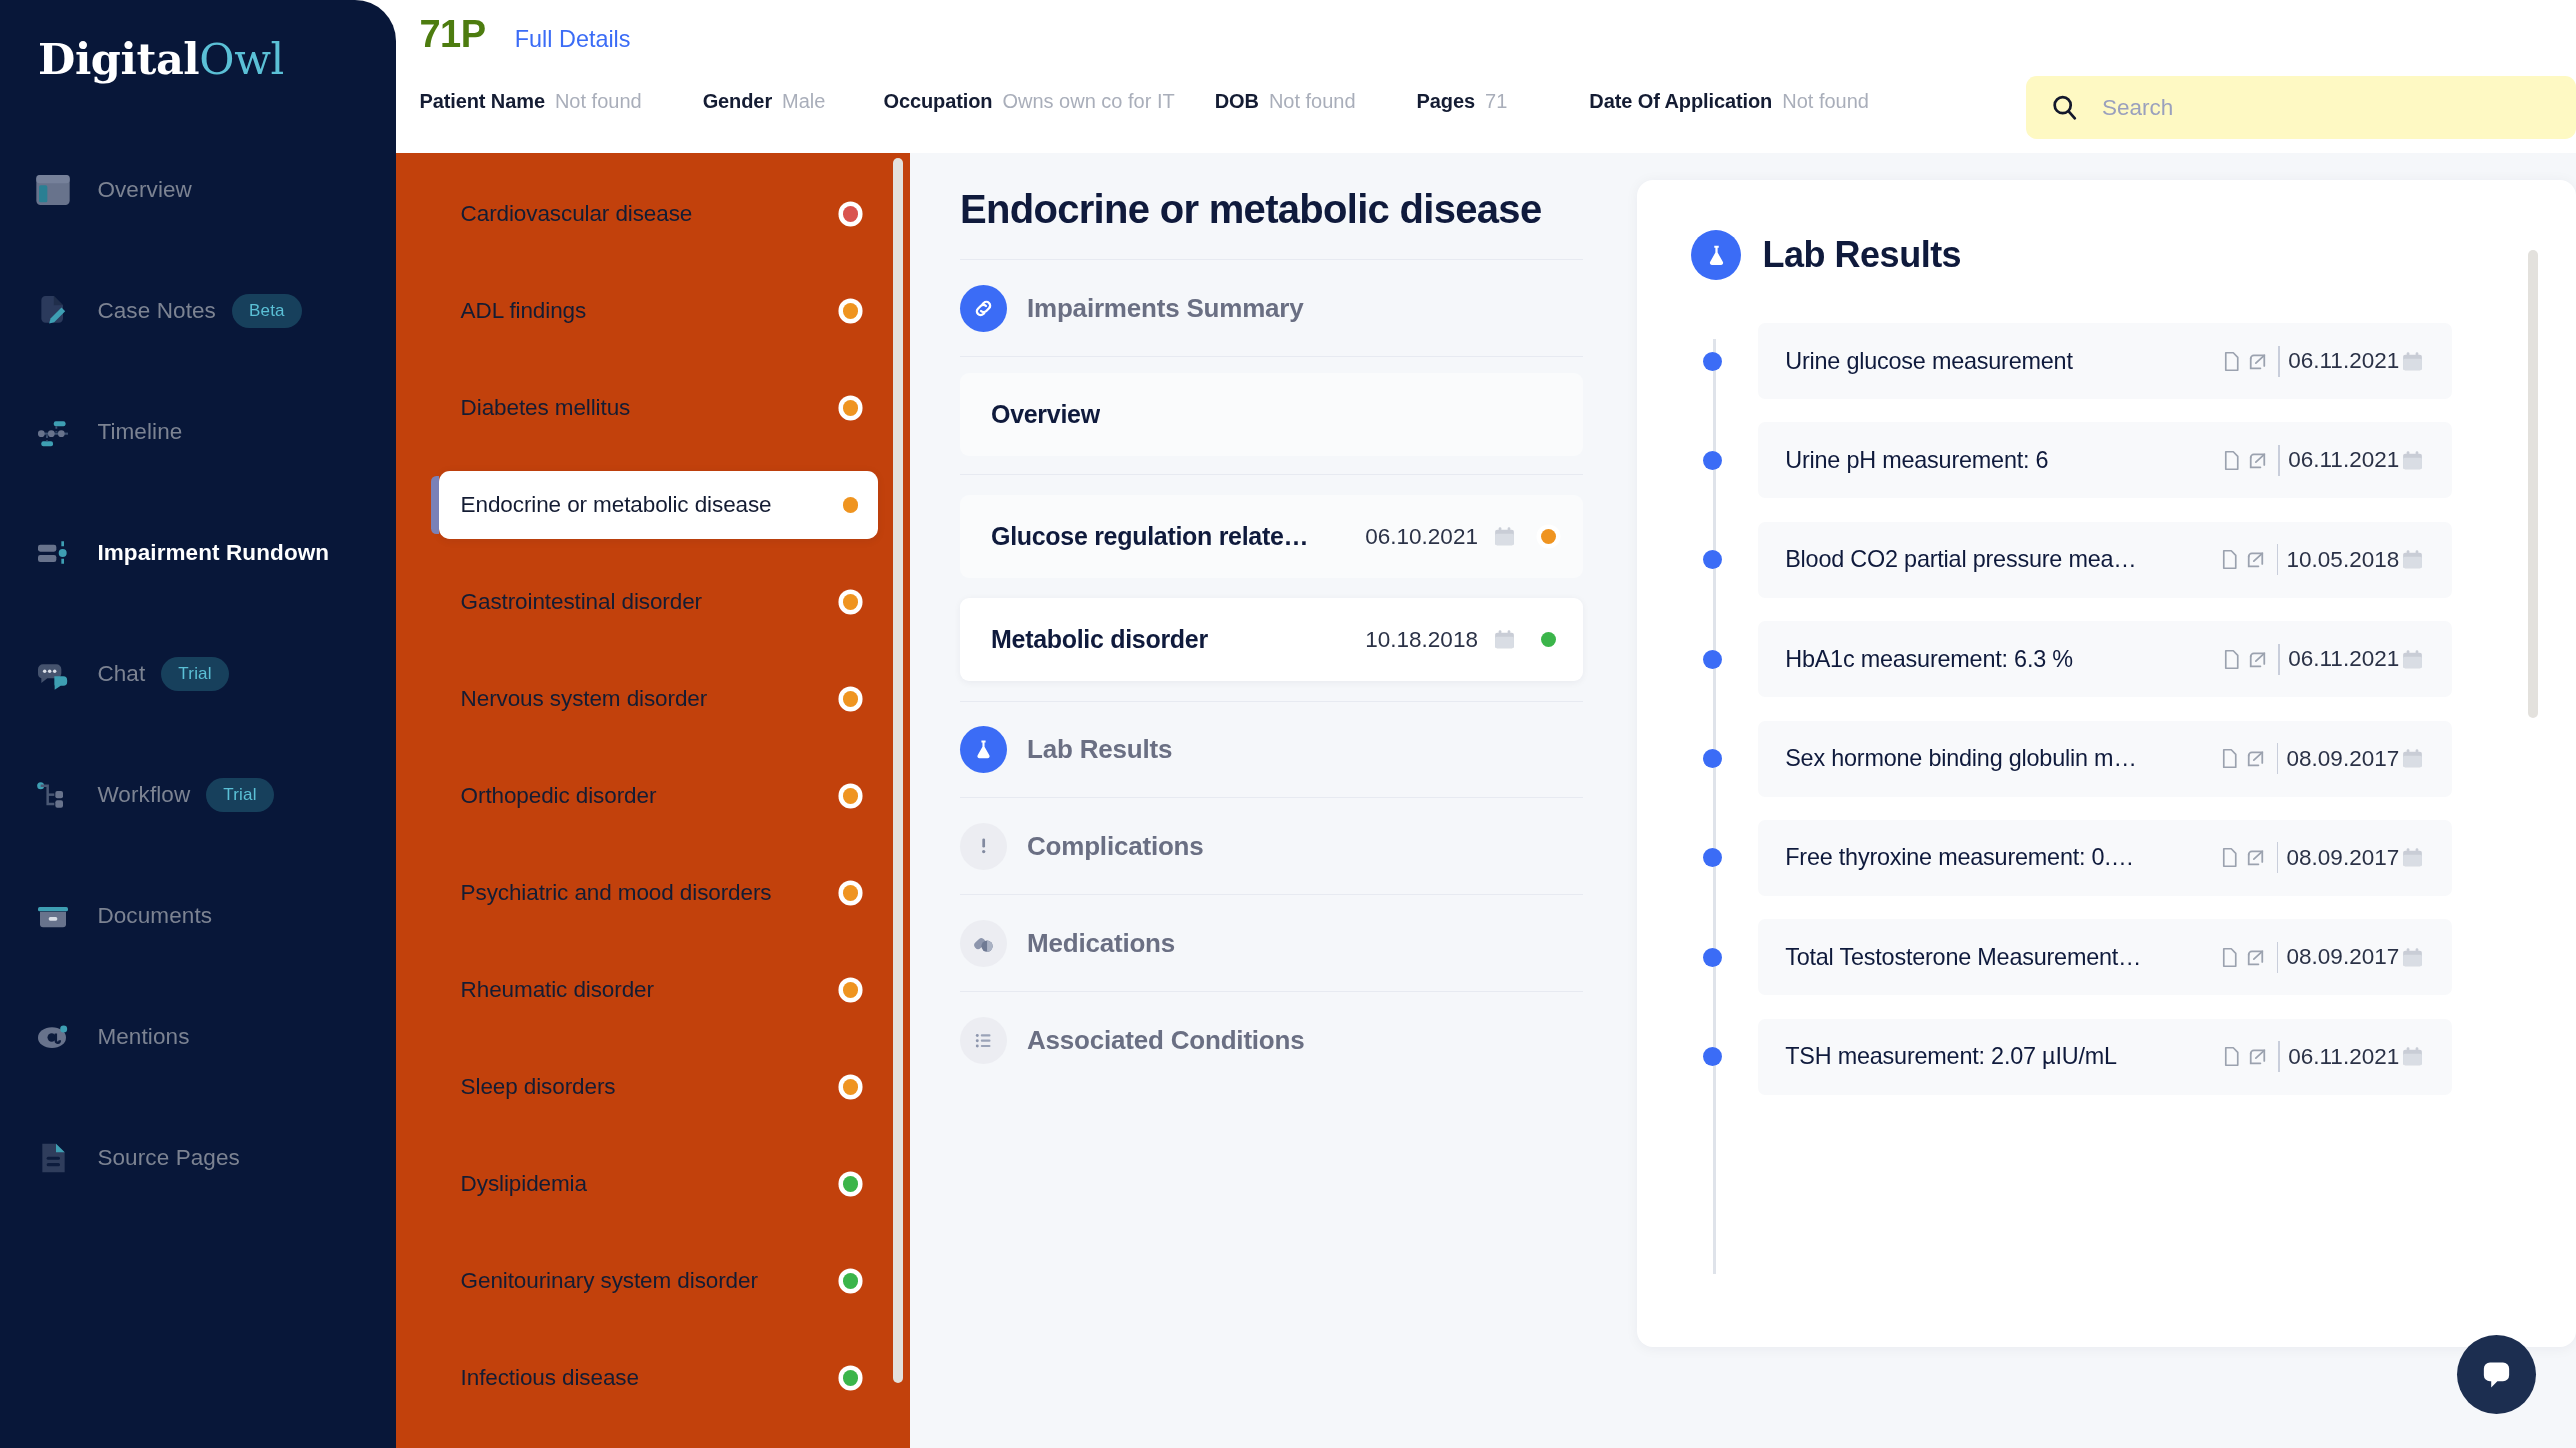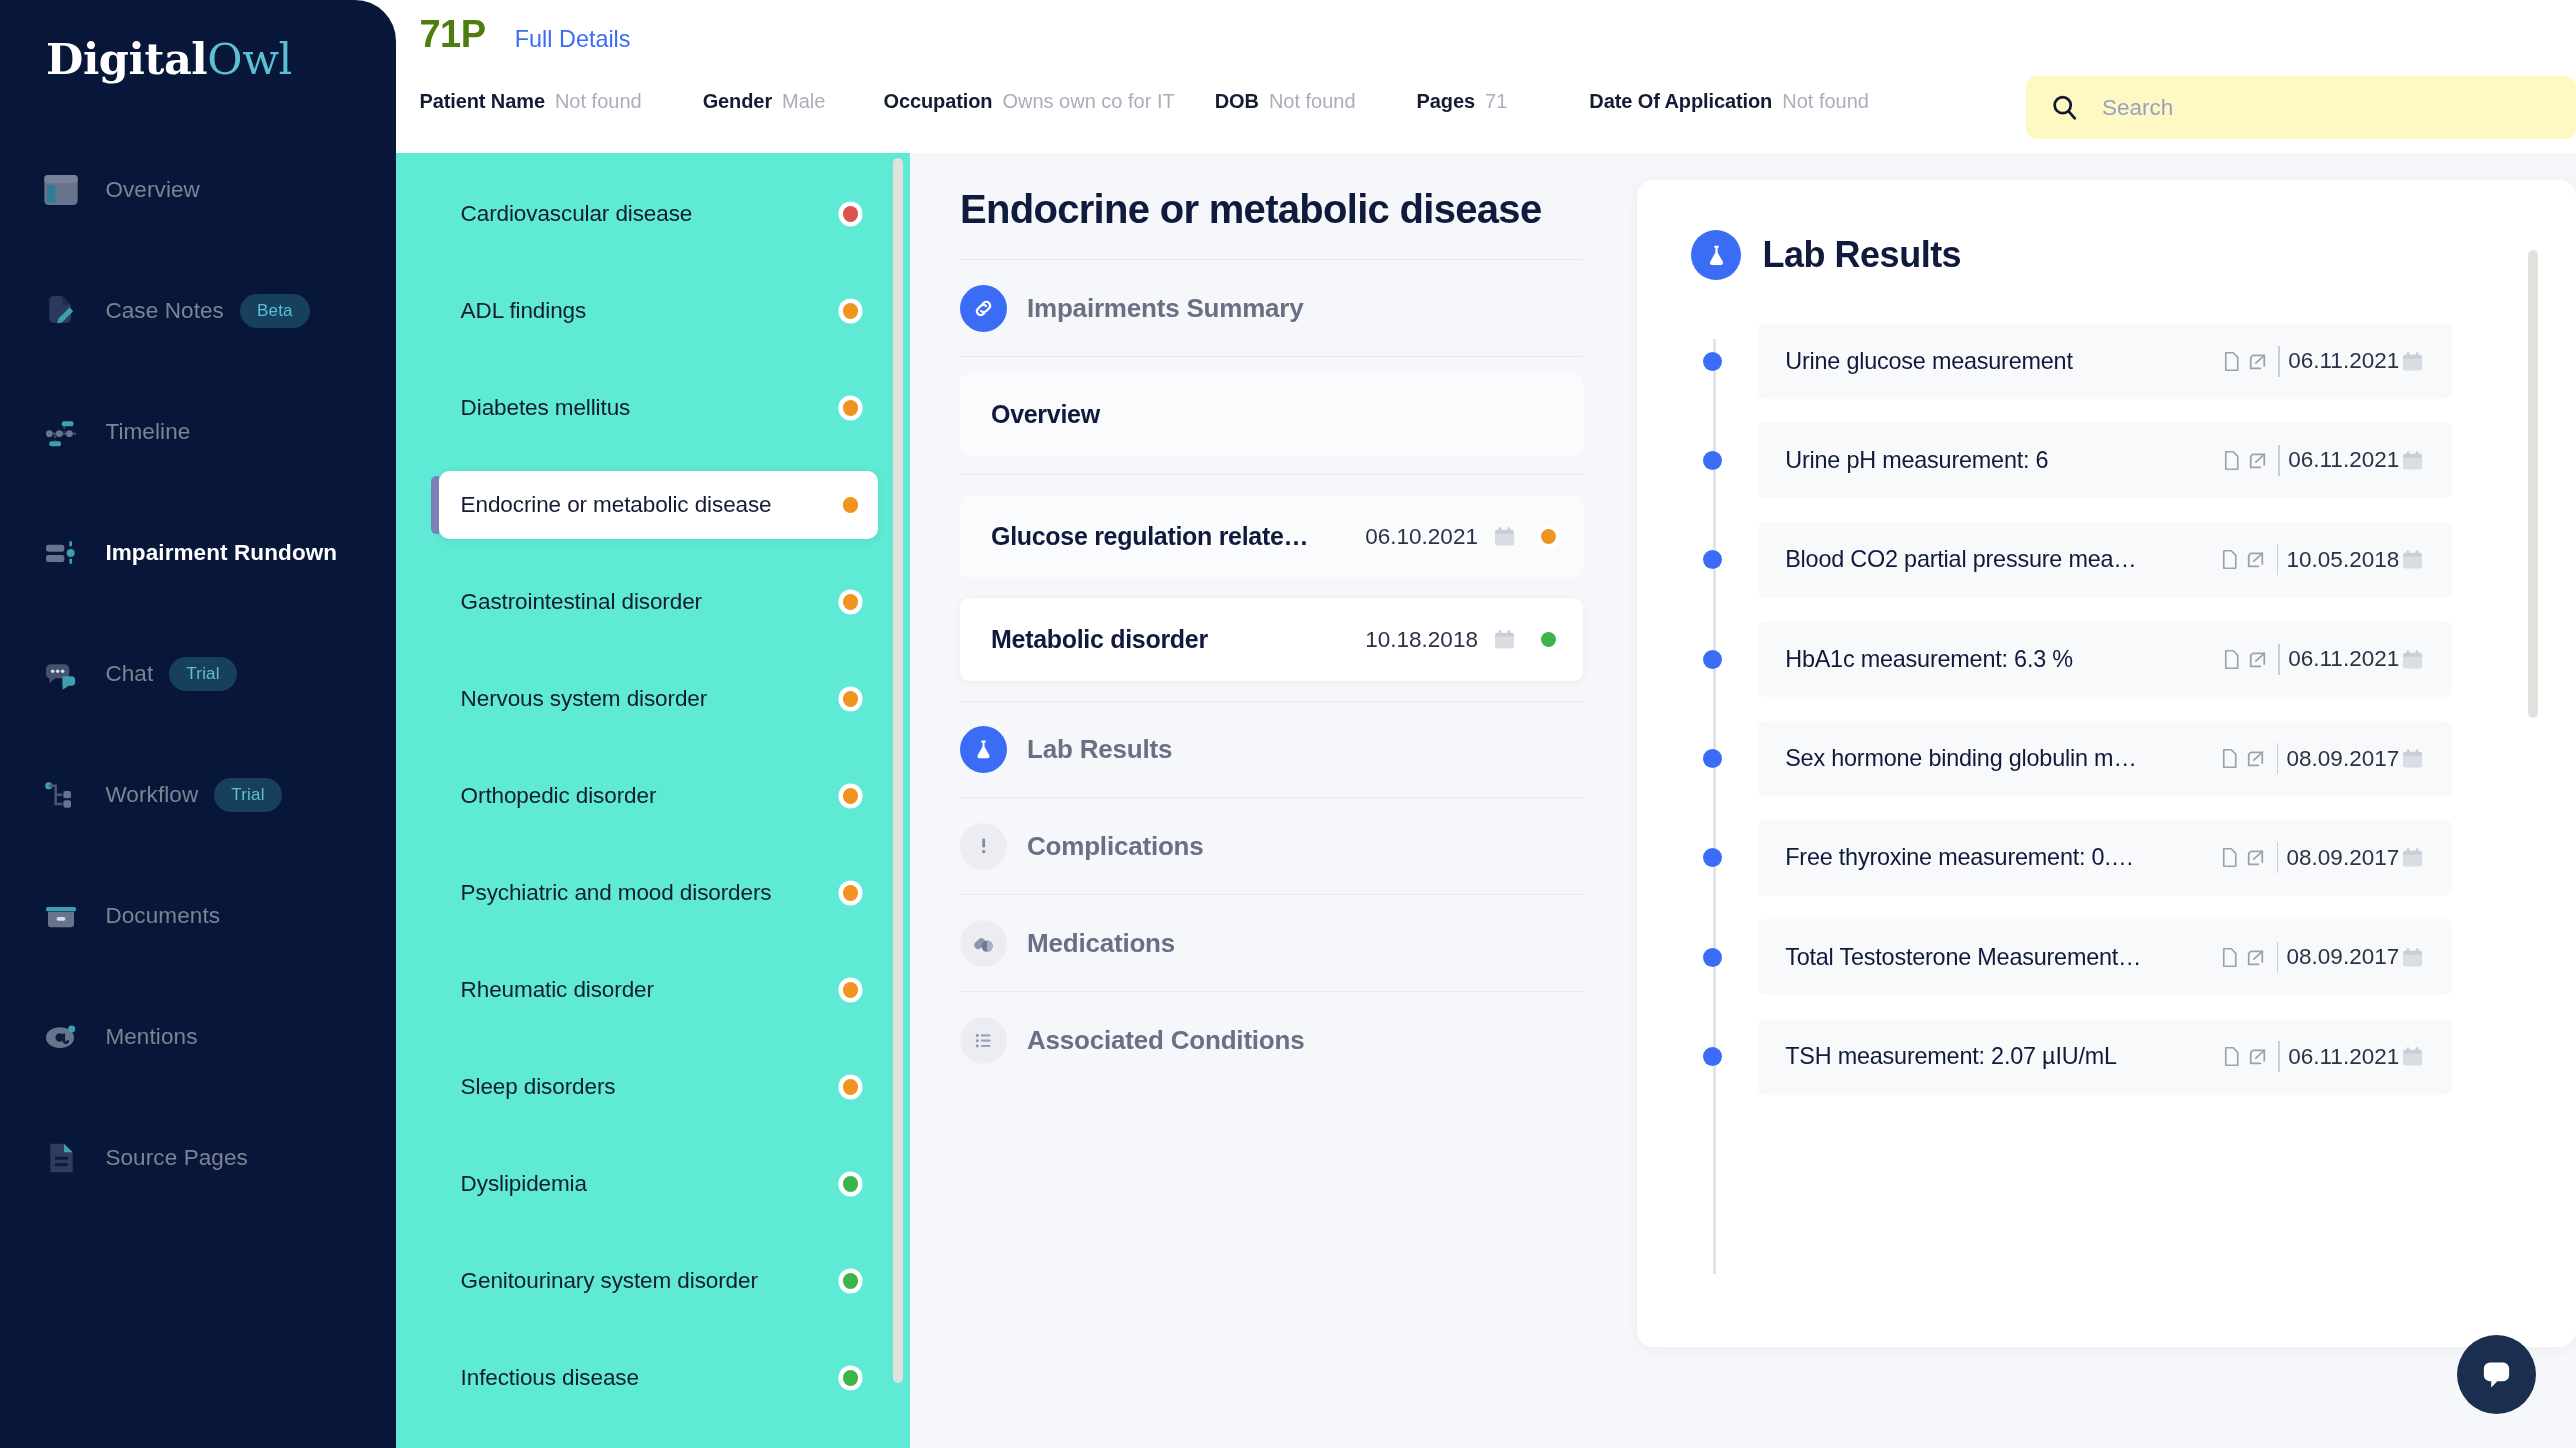--- a/index.html
+++ b/index.html
@@ -12,21 +12,20 @@
   .app { position: relative; width: 2576px; height: 1448px; display: flex; background:#fff; }
 
   
   .sidebar {
     width: 396px; height: 1448px;
     background: #081739;
     border-top-right-radius: 41px;
     flex: 0 0 396px;
     position: relative;
     overflow: hidden;
-    padding-left: 8px;
   }
   .logo { padding: 34px 0 0 38px; font-size: 43px; letter-spacing: -0.4px;
           font-family: "DejaVu Serif", serif; font-weight: 700; }
   .logo .a { color: #ffffff; }
   .logo .b { color: #5bc0d6; font-weight: 400; }
 
   .nav { margin-top: 77px; }
   .nav-item {
     display: flex; align-items: center;
     height: 58px; padding-left: 31px; margin-bottom: 63px;
@@ -64,21 +63,21 @@
     border:0; outline:0; background:transparent; margin-left: 21.6px;
     font-size: 22.5px; color:#3b3f52; font-family:"Liberation Sans", sans-serif; width: 396px;
   }
   .search input::placeholder { color:#9aa0bd; }
 
   
   .content { display:flex; height: 1295px; }
 
   
   .implist {
-    width: 514px; flex: 0 0 514px; background:#5eead4; position:relative;
+    width: 514px; flex: 0 0 514px; background:#c2410c; position:relative;
     padding-top: 27px; overflow:hidden;
   }
   .imp-row {
     display:flex; align-items:center; justify-content:space-between;
     height: 68px; margin: 0 32px 29px 43px; padding: 0 20px 0 21.6px;
     border-radius: 10.8px; cursor:pointer; position:relative;
   }
   .imp-row .txt { font-size: 22.5px; color:#141c33; letter-spacing:-0.1px; }
   .imp-row.sel { background:#ffffff; box-shadow: 0 1.8px 9px rgba(20,28,51,.07); }
   .imp-row.sel::before {

